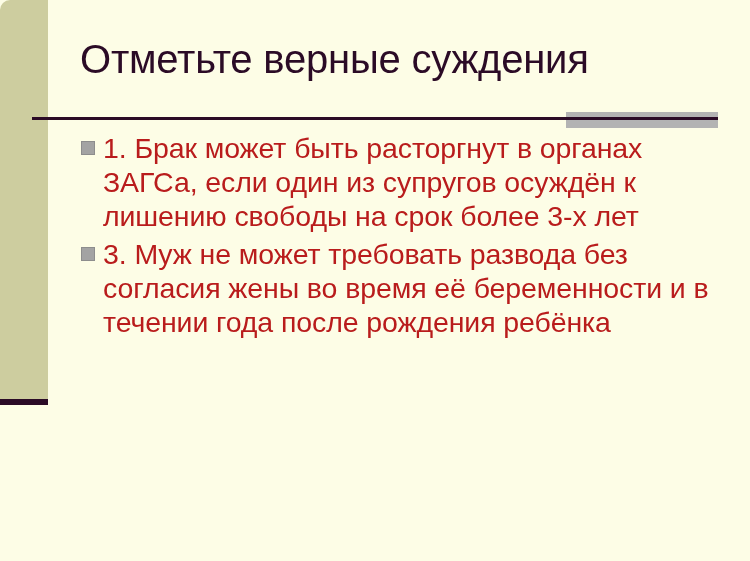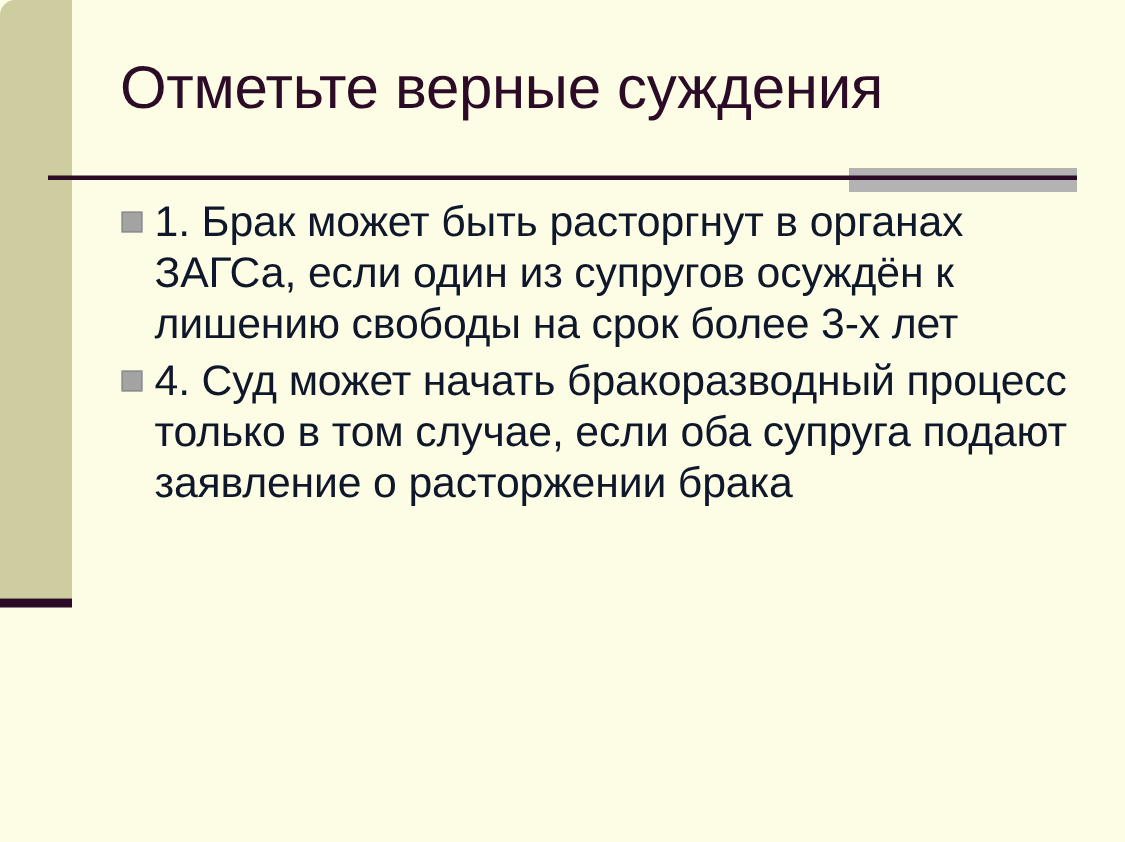--- a/index.html
+++ b/index.html
@@ -91,21 +91,21 @@
     top:131px;
     width:648px;
     list-style:none;
   }
   .bullet-item {
     position:relative;
     padding-left:25px;
     margin-bottom:4px;
     font-size:28.5px;
     line-height:34px;
-    color:#0f172a;
+    color:#b91c1c;
     text-align:left;
     letter-spacing:-0.1px;
   }
   .bullet-marker {
     position:absolute;
     left:3px;
     top:10px;
     width:14px;
     height:14px;
     background:#a3a3a3;
@@ -132,21 +132,21 @@
   <div class="divider-rule"></div>
 
   <ul class="bullet-list">
 
     <li class="bullet-item">
       <span class="bullet-marker"></span>
       <span class="bullet-text">1. Брак может быть расторгнут в органах ЗАГСа, если один из супругов осуждён к лишению свободы на срок более 3-х лет</span>
     </li>
 
 
-
     <li class="bullet-item">
       <span class="bullet-marker"></span>
-      <span class="bullet-text">4. Суд может начать бракоразводный процесс только в том случае, если оба супруга подают заявление о расторжении брака</span>
+      <span class="bullet-text">3. Муж не может требовать развода без согласия жены во время её беременности и в течении года после рождения ребёнка</span>
     </li>
+
 
   </ul>
 
 </div>
 
 </body></html>

